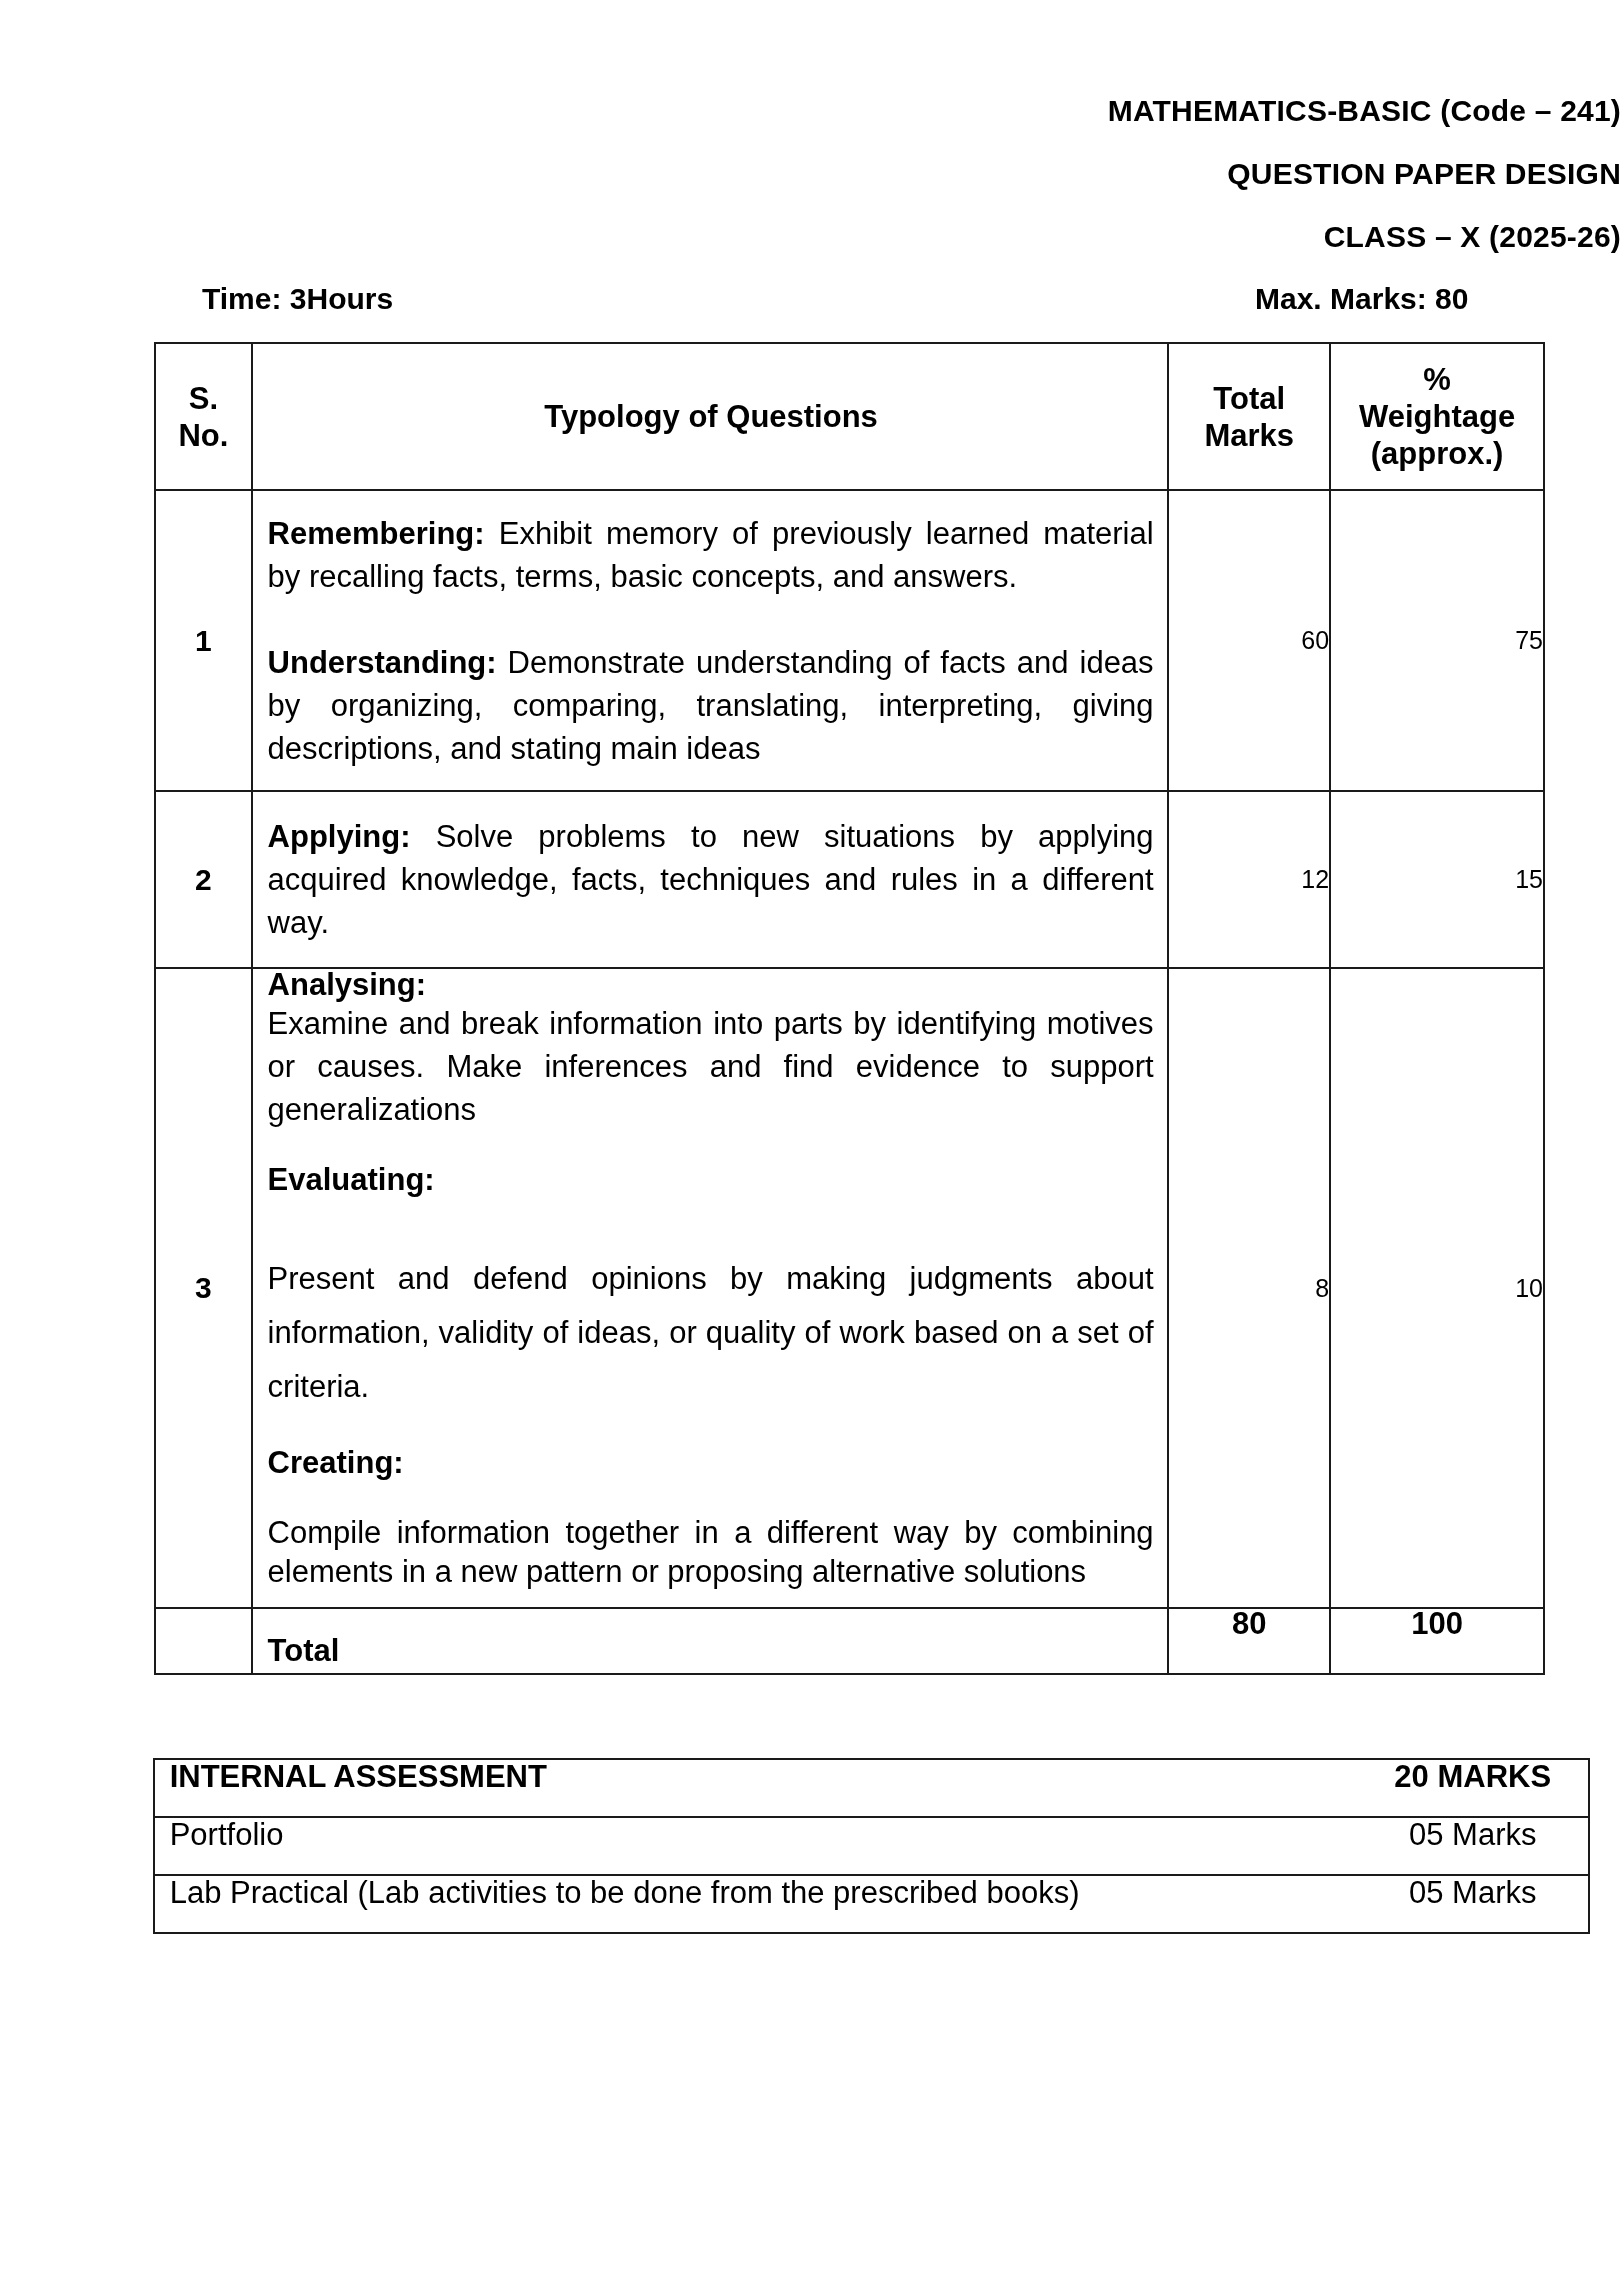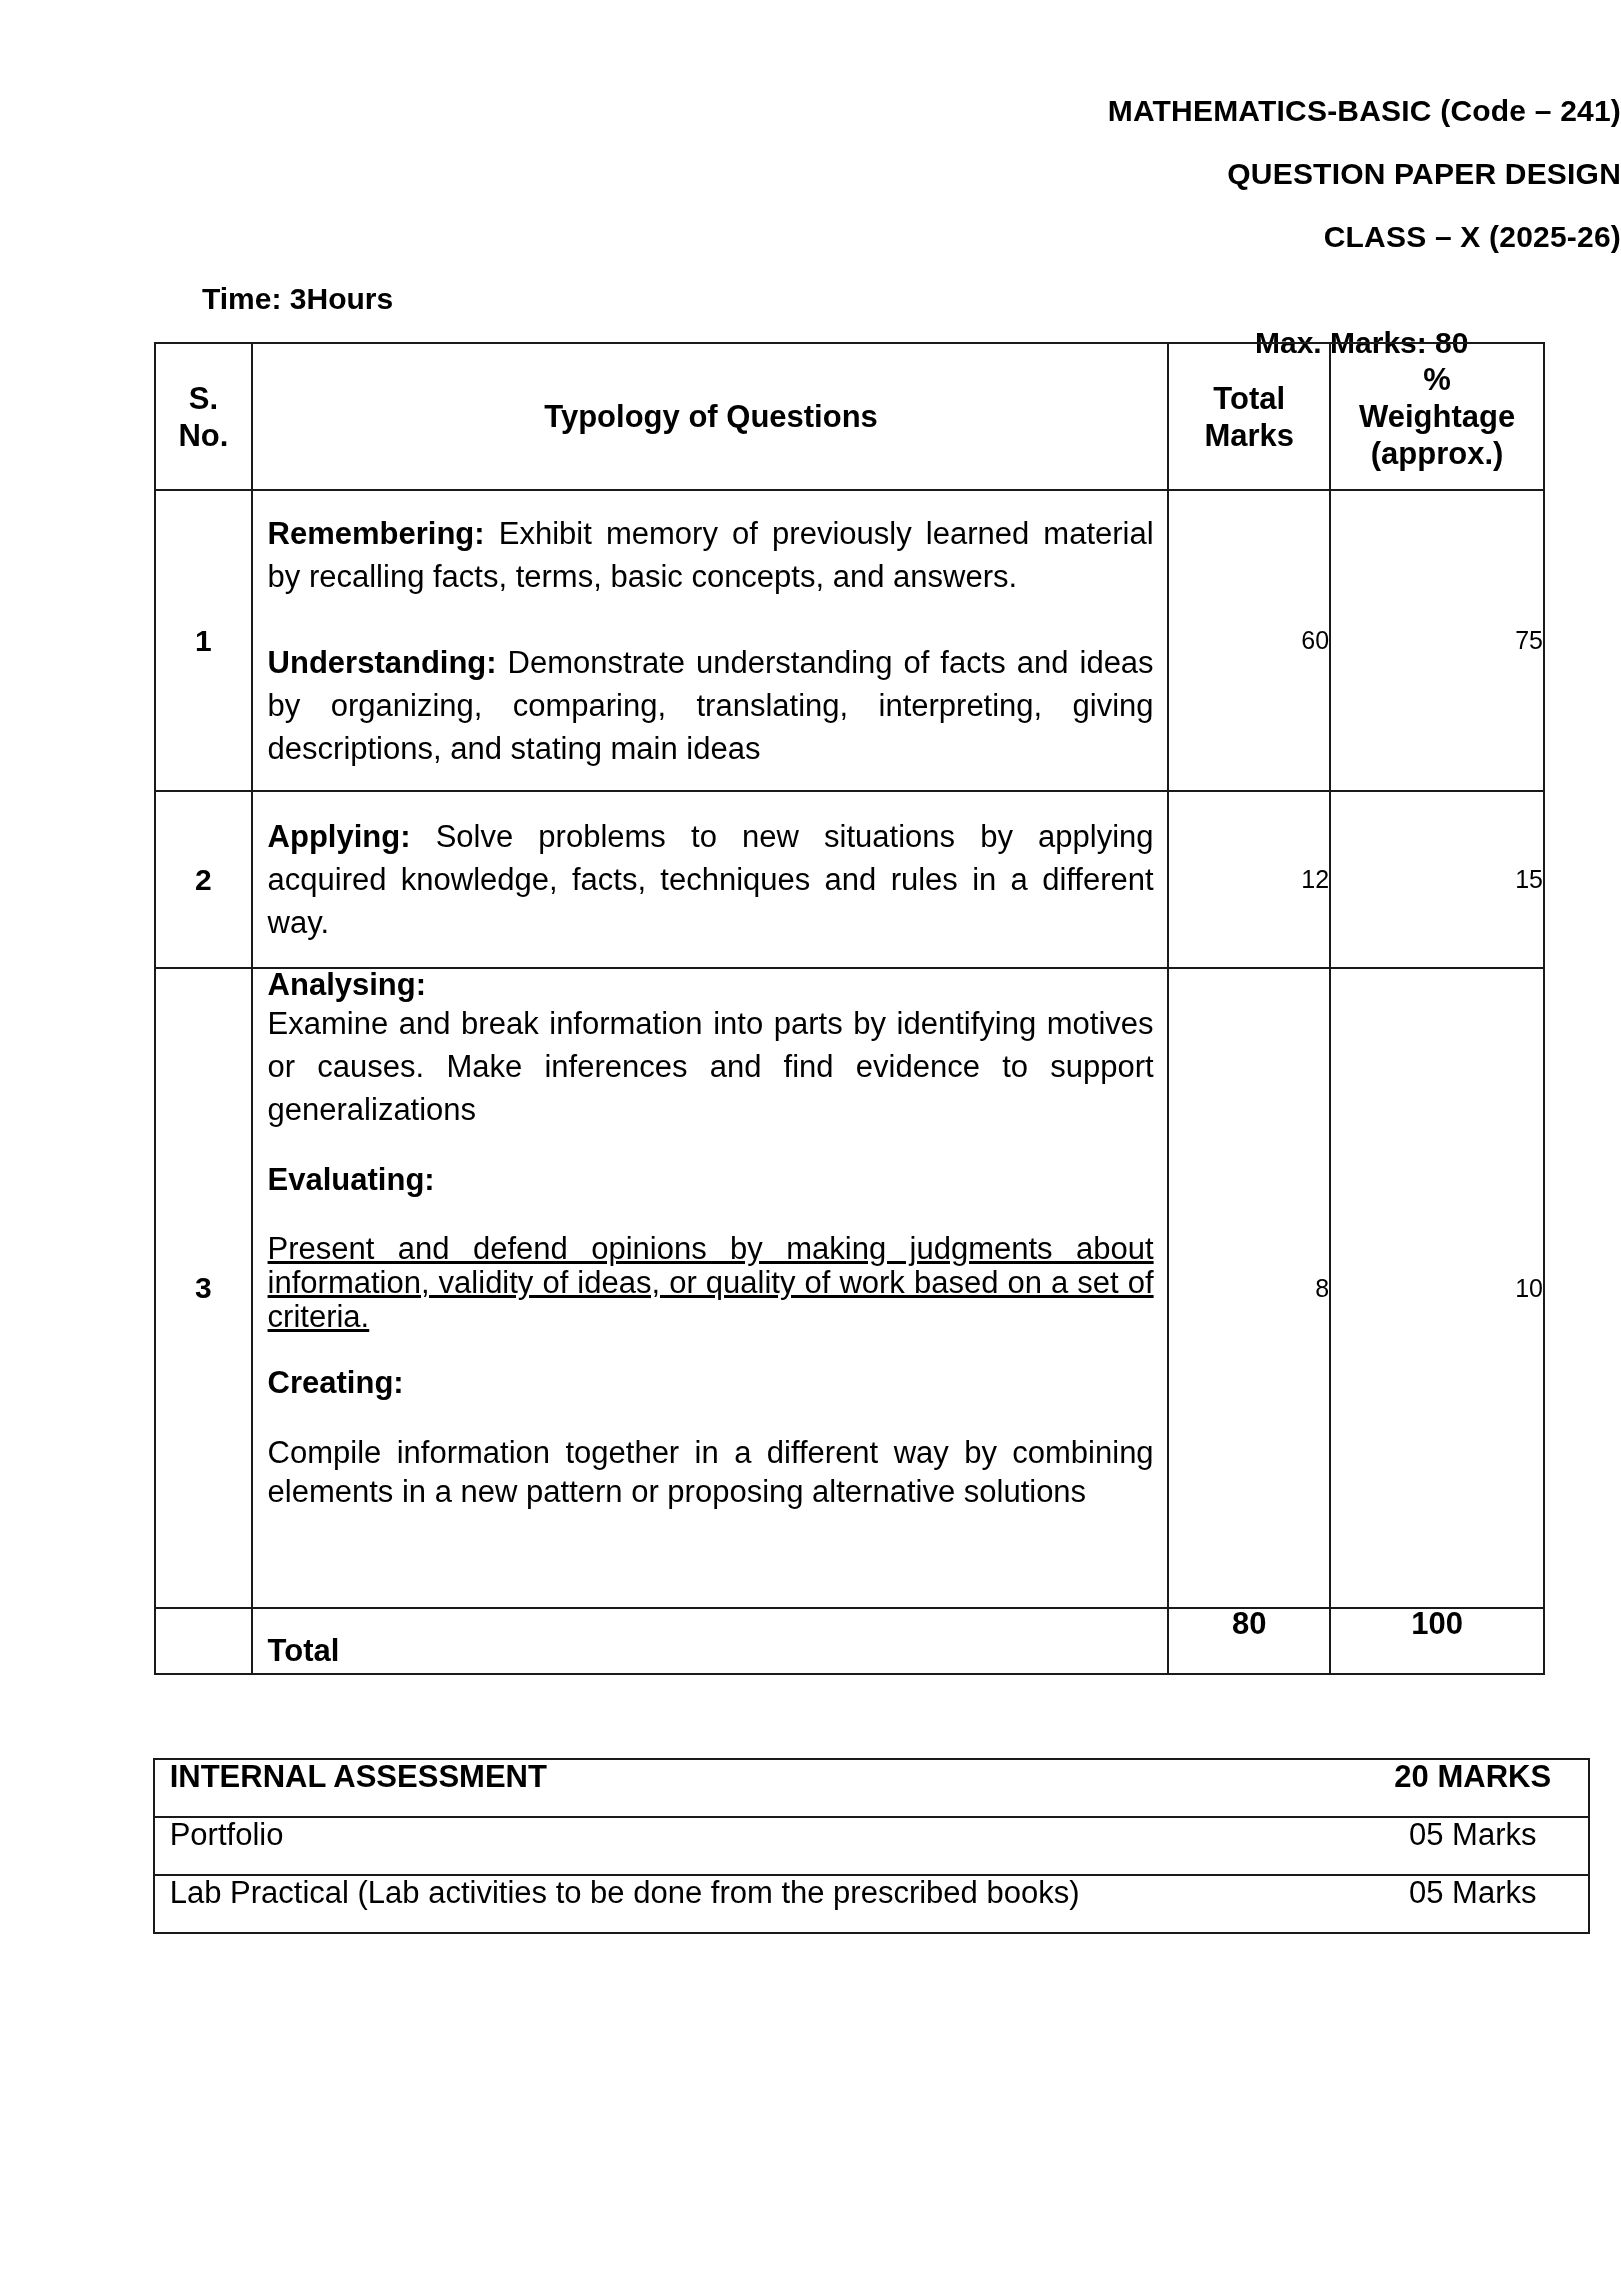--- a/index.html
+++ b/index.html
@@ -9,21 +9,21 @@
   }
   .title {
     position: absolute; left: 0; width: 1621px; text-align: right;
     font-weight: bold; font-size: 30px; letter-spacing: 0.2px;
   }
   #t1 { top: 94px; left: 0; width: 1621px; padding-left: 0; }
   #t2 { top: 157px; }
   #t3 { top: 220px; }
   .meta { position: absolute; top: 282px; font-weight: bold; font-size: 30px; }
   #time { left: 202px; }
-  #maxm { left: 1255px; margin-top: 44px; }
+  #maxm { left: 1255px; }
 
   table { border-collapse: collapse; position: absolute; }
   td, th { border: 2px solid #1a1a1a; padding: 0; vertical-align: middle; }
 
   #main { left: 154px; top: 342px; width: 1391px; }
   #main col.c1 { width: 97px; }
   #main col.c2 { width: 918px; }
   #main col.c3 { width: 162px; }
   #main col.c4 { width: 214px; }
 
@@ -41,21 +41,21 @@
     font-size: 31px; line-height: 43px; padding: 0 13.7px 0 14.7px;
     text-align: justify;
   }
   .desc p { margin: 0; }
   .desc b { font-weight: bold; }
   .r1 .desc .blk2 { margin-top: 43px; }
   .r3 .desc { vertical-align: top; }
   .r3 .desc .h { line-height: 35px; margin-top: -2px; }
   .r3 .desc .para { line-height: 43px; }
   .r3 .desc .h2 { margin-top: 31px; line-height: 35px; }
-  .r3 .desc .para2 { margin-top: 35px; line-height: 34px; text-decoration: underline; }
+  .r3 .desc .para2 { margin-top: 55px; line-height: 54px; }
   .r3 .desc .para3 { margin-top: 33px; line-height: 39px; }
   .rt td.lbl { font-weight: bold; font-size: 31px; padding: 19.6px 0 0 14.7px; vertical-align: middle; }
   .rt td.tv { font-weight: bold; font-size: 31px; text-align: center; vertical-align: top; padding-top: 0; line-height: 29px; }
 
   #ia { left: 153px; top: 1758px; width: 1437px; }
   #ia td { border-left: 2px solid #1a1a1a; border-right: 2px solid #1a1a1a; height: 56px; font-size: 31px; vertical-align: top; line-height: 33px; }
   #ia td.lab { border-right: none; padding-left: 14.7px; width: 1176px; }
   #ia td.mk { border-left: none; padding-left: 11.8px; text-align: center; }
   #ia tr.head td { font-weight: bold; }
 </style>

